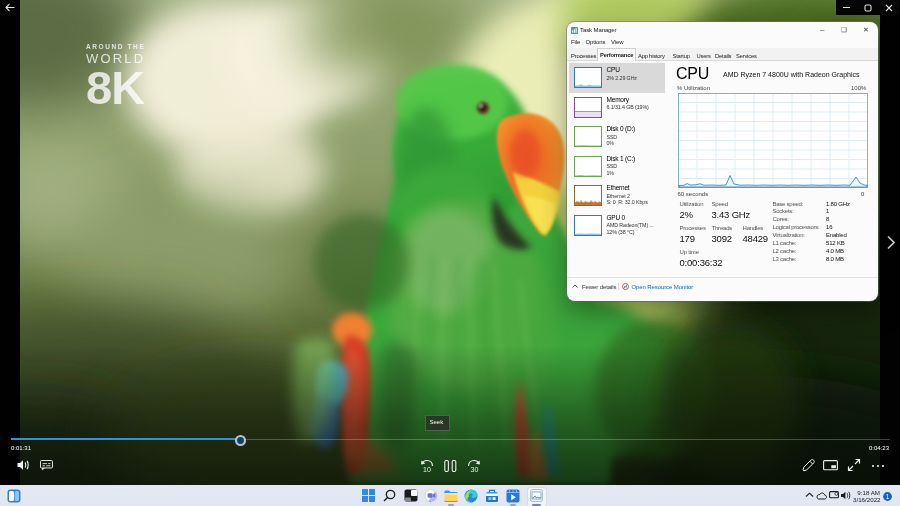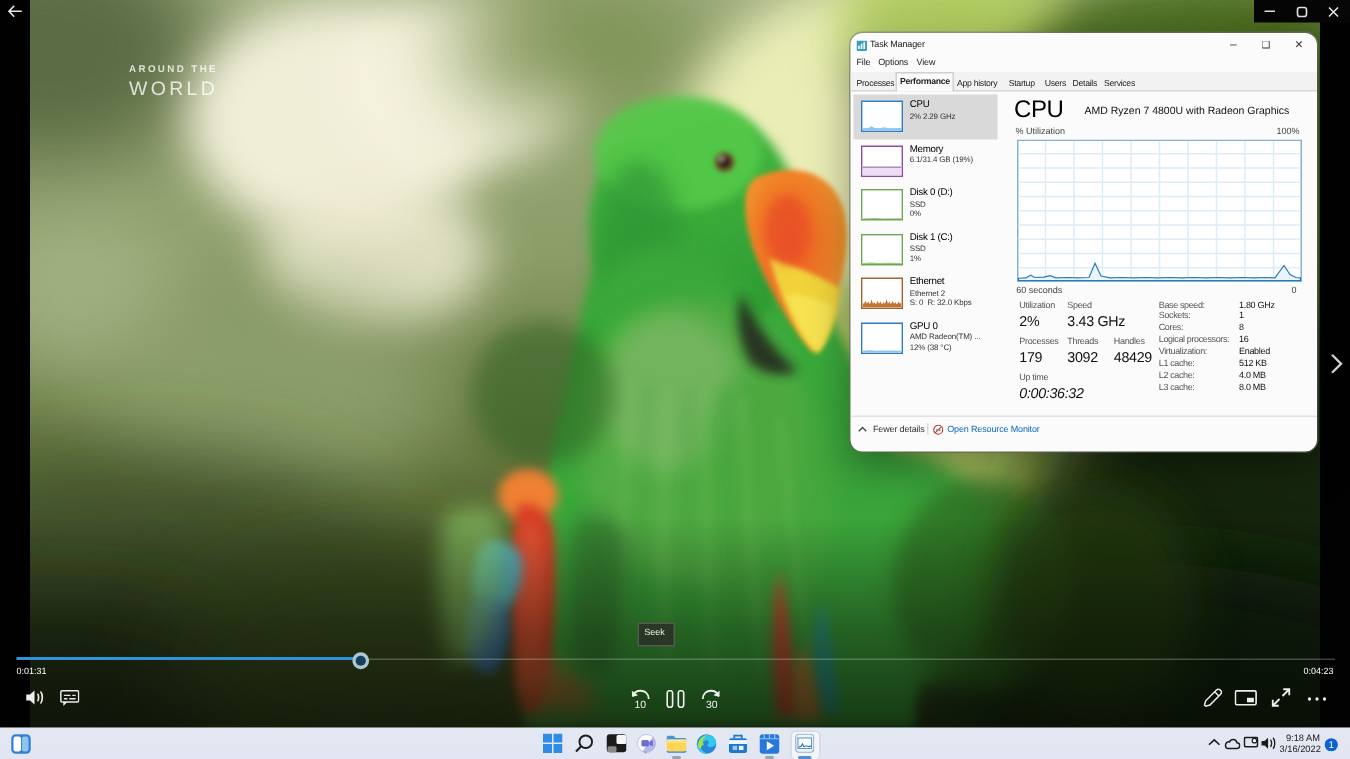--- a/index.html
+++ b/index.html
@@ -182,20 +182,21 @@
       <rect x="1" y="1" width="6" height="6" rx="1.5" fill="none" stroke="#e0e0e0" stroke-width="1.1"></rect>
     </svg>
   <svg class="abs" style="left:49px;top:3.5px;" width="8" height="8" viewBox="0 0 8 8">
       <path d="M1,1 L7,7 M7,1 L1,7" stroke="#e0e0e0" stroke-width="1.1"></path>
     </svg>
 </div>
 
 <div id="watermark" class="abs">
   <div id="wm1">AROUND THE</div>
   <div id="wm2">WORLD</div>
+  <div id="wm3">8K</div>
 </div>
 
 <div id="controls" class="abs" style="left:0;top:0;width:900px;height:485px;">
 
   <svg class="abs" style="left:5px;top:3px;" width="10" height="9" viewBox="0 0 10 9">
       <path d="M4.5,0.8 L1,4.5 L4.5,8.2 M1.2,4.5 L9.5,4.5" stroke="#e8e8e8" stroke-width="1.1" fill="none"></path>
     </svg>
 
   <div class="abs" style="left:11px;top:438.8px;width:879px;height:1px;background:rgba(225,225,225,0.28);"></div>
   <div class="abs" style="left:11px;top:438.2px;width:229px;height:2.2px;background:#2e93d8;"></div>
@@ -367,21 +368,21 @@
   <div class="statval" style="left:112.5px;top:186.5px;">2%</div>
   <div class="statlbl" style="left:144.5px;top:178.5px;">Speed</div>
   <div class="statval" style="left:144.5px;top:186.5px;">3.43 GHz</div>
   <div class="statlbl" style="left:112.5px;top:203px;">Processes</div>
   <div class="statval" style="left:112.5px;top:211px;">179</div>
   <div class="statlbl" style="left:144.5px;top:203px;">Threads</div>
   <div class="statval" style="left:144.5px;top:211px;">3092</div>
   <div class="statlbl" style="left:175.5px;top:203px;">Handles</div>
   <div class="statval" style="left:175.5px;top:211px;">48429</div>
   <div class="statlbl" style="left:112.5px;top:227px;">Up time</div>
-  <div class="statval" style="left:112.5px;top:234.5px;font-style:italic;">0:00:36:32</div>
+  <div class="statval" style="left:112.5px;top:234.5px;">0:00:36:32</div>
   <div class="rlbl" style="left:205.5px;top:178.5px;">Base speed:</div>
     <div class="rval" style="left:259px;top:178.5px;">1.80 GHz</div>
   <div class="rlbl" style="left:205.5px;top:186.4px;">Sockets:</div>
     <div class="rval" style="left:259px;top:186.4px;">1</div>
   <div class="rlbl" style="left:205.5px;top:194.3px;">Cores:</div>
     <div class="rval" style="left:259px;top:194.3px;">8</div>
   <div class="rlbl" style="left:205.5px;top:202.2px;">Logical processors:</div>
     <div class="rval" style="left:259px;top:202.2px;">16</div>
   <div class="rlbl" style="left:205.5px;top:210.1px;">Virtualization:</div>
     <div class="rval" style="left:259px;top:210.1px;">Enabled</div>

